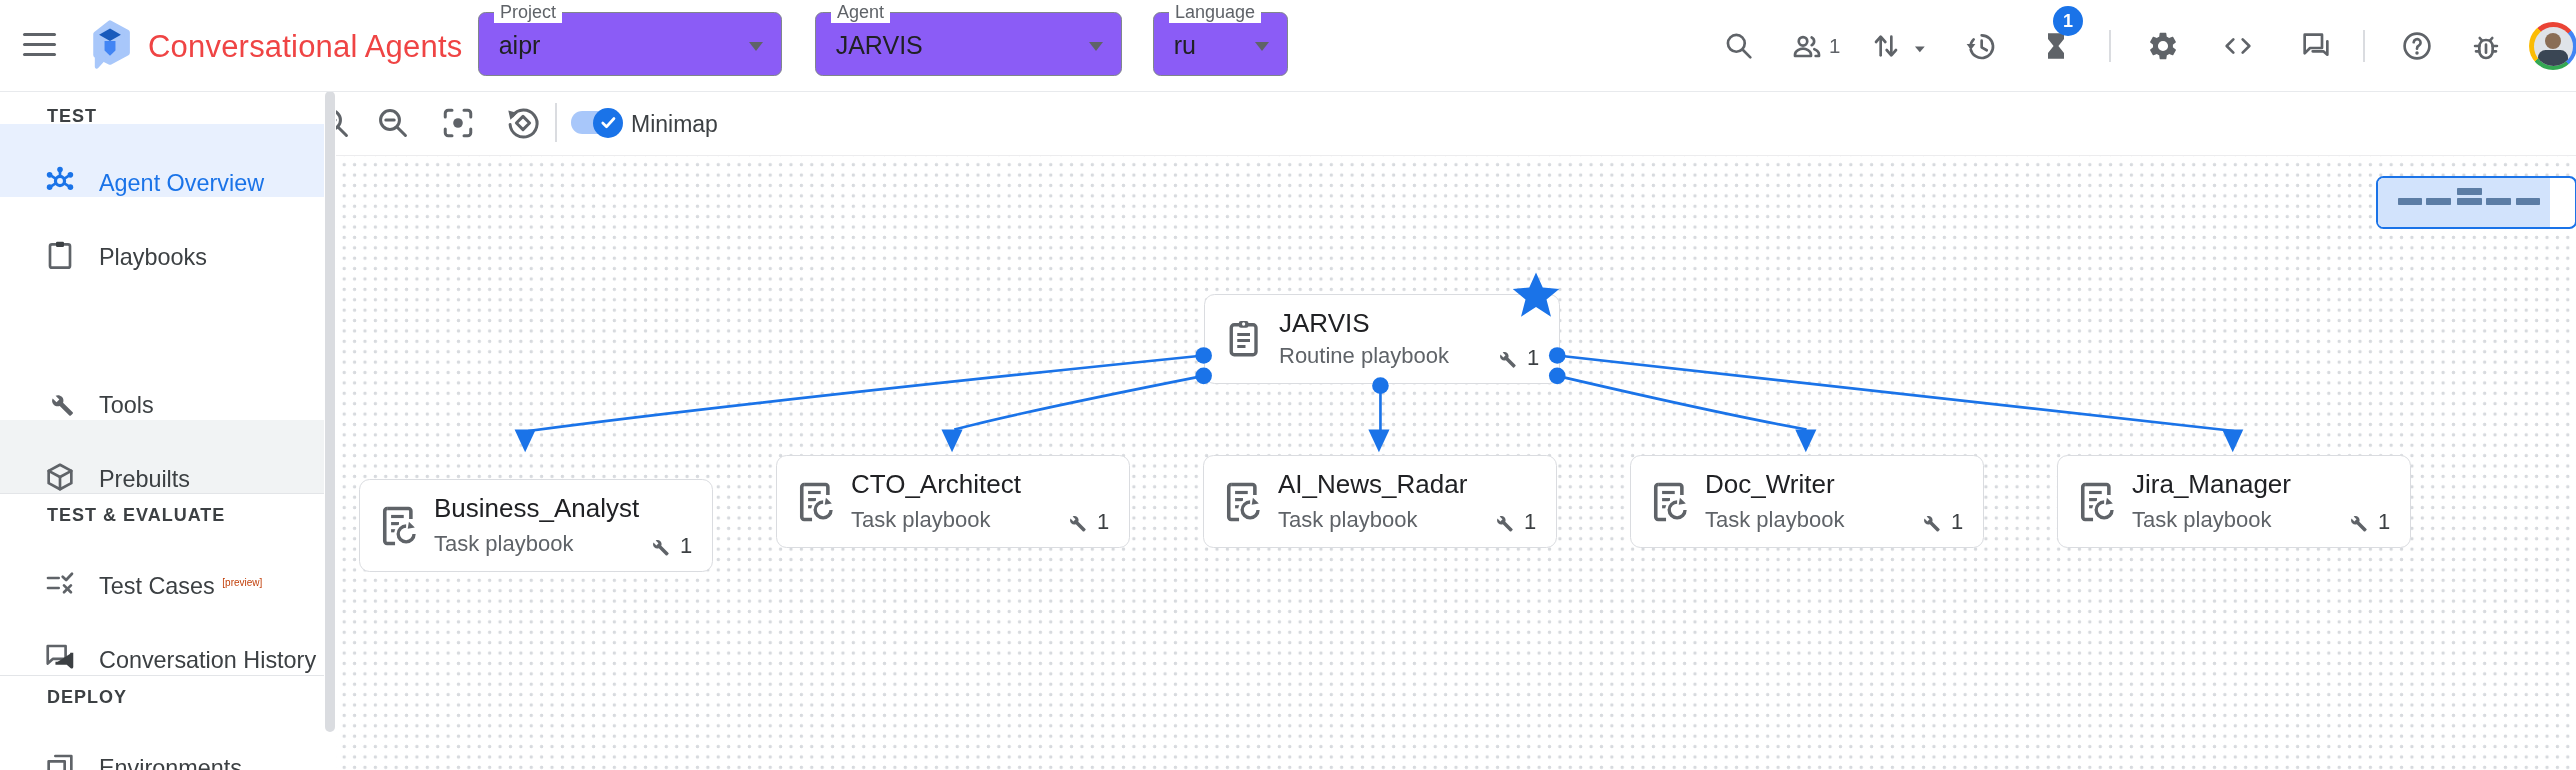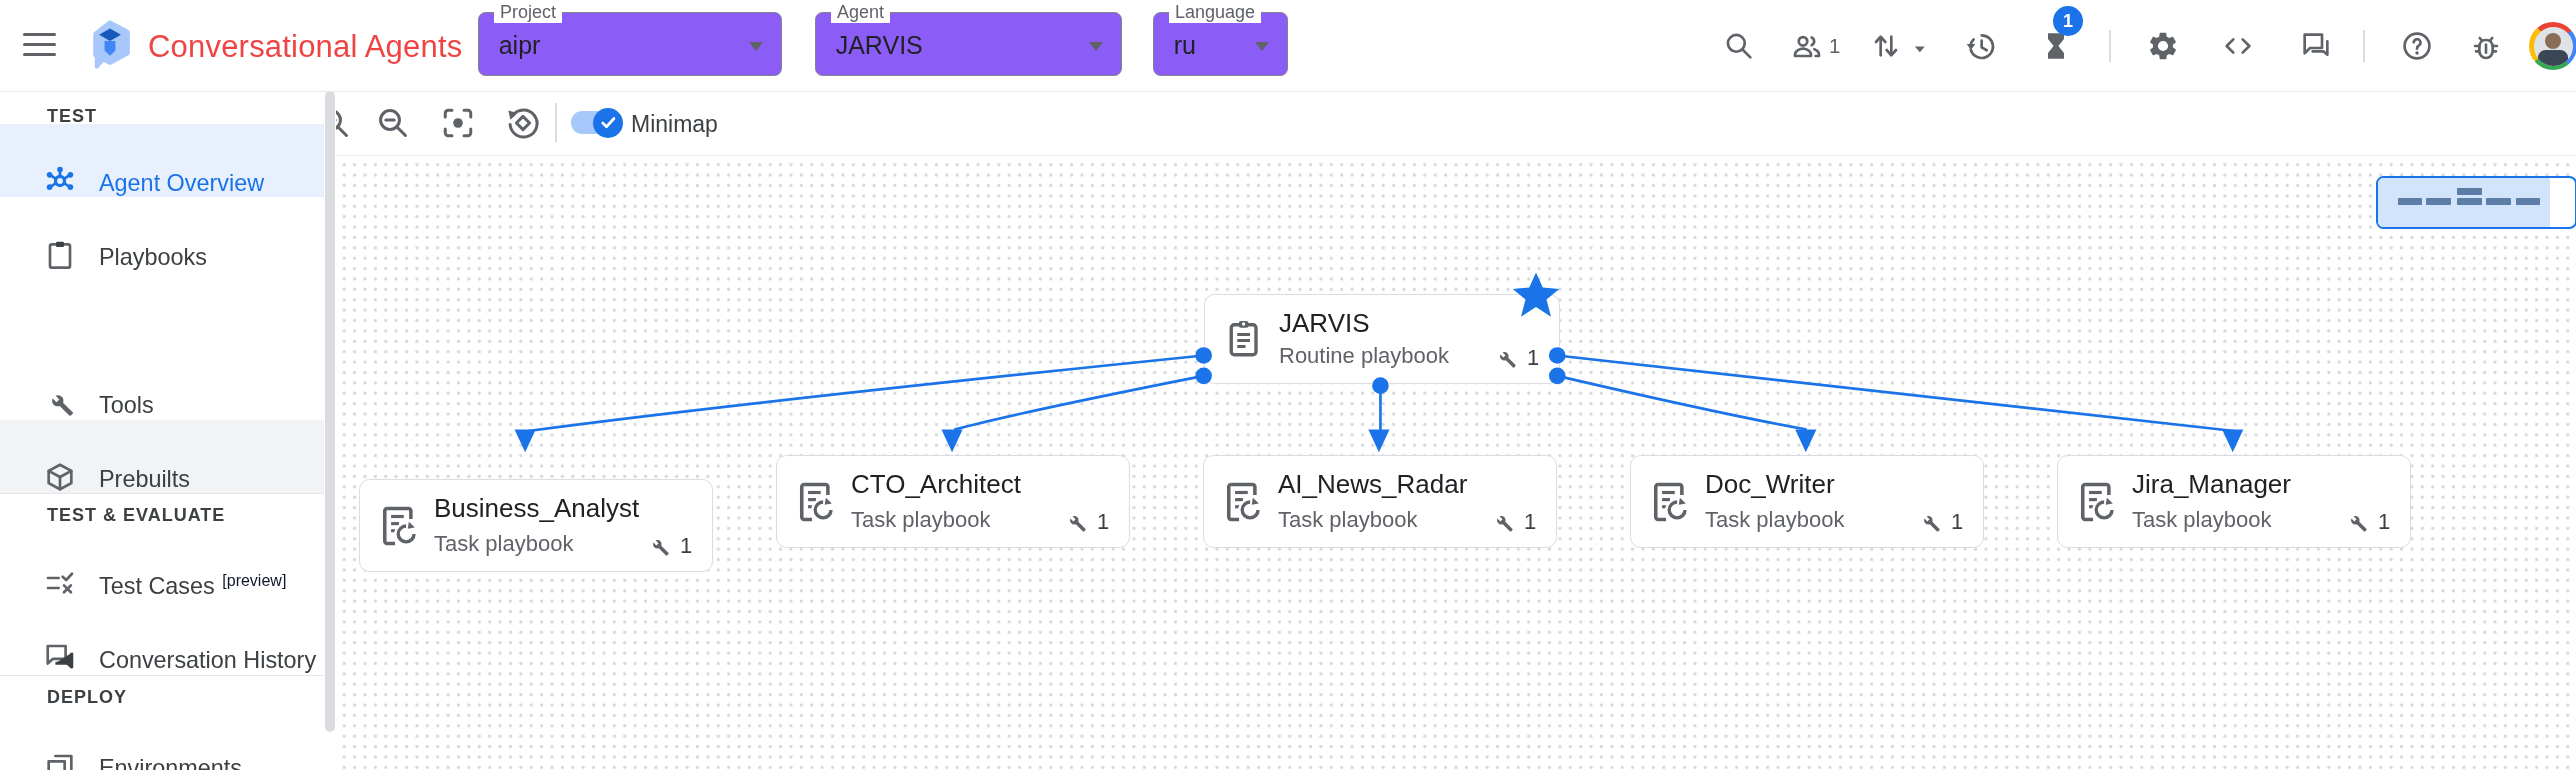--- a/index.html
+++ b/index.html
@@ -42,21 +42,21 @@
   
   .sidebar{position:absolute;left:0;top:91px;width:324px;height:680px;background:#fff;z-index:40;}
   .section-label{position:absolute;left:47px;font-size:18px;font-weight:700;letter-spacing:1px;color:#3c4043;}
   .nav-row{position:absolute;left:0;width:324px;height:73px;display:flex;align-items:flex-end;cursor:pointer;}
   .nav-row .nicon{width:32px;height:32px;margin-left:44px;flex:none;}
   .nav-row .nicon svg{width:32px;height:32px;}
   .nav-row .nlabel{margin-left:23px;font-size:23.4px;color:#3c4043;white-space:nowrap;}
   .nav-row.active{background:#e8f0fe;}
   .nav-row.active .nlabel{color:#1a73e8;}
   .nav-row.hovered{background:#f1f3f4;}
-  .preview-tag{font-size:16px;color:#0f172a;margin-left:7.6px;transform:translateY(-7.6px);display:inline-block;margin-top:31px;}
+  .preview-tag{font-size:10px;color:#c2410c;margin-left:7.6px;transform:translateY(-7.6px);display:inline-block;margin-top:31px;}
   .side-divider{position:absolute;left:0;width:324px;height:0.8px;background:#e3e5e8;}
   .scrollbar{position:absolute;left:324px;top:91px;width:12px;height:680px;background:#fff;z-index:45;}
   .scrollbar .thumb{position:absolute;left:0.8px;top:0;width:10.6px;height:641px;background:#dadce0;border-radius:5.3px;cursor:pointer;}
 
   
   .canvas{position:absolute;left:336px;top:91px;width:2240px;height:580px;background:#fff;z-index:10;}
   .canvas-grid{position:absolute;left:0;top:64px;width:2240px;height:616px;
     background-image:radial-gradient(circle,#d7dade 1.5px,transparent 2px);
     background-size:10.4px 10.4px;background-position:3px 4.5px;}
   .canvas-toolbar{position:absolute;left:0;top:0;width:2240px;height:64px;background:#fff;border-bottom:0.8px solid #ececee;z-index:20;}

